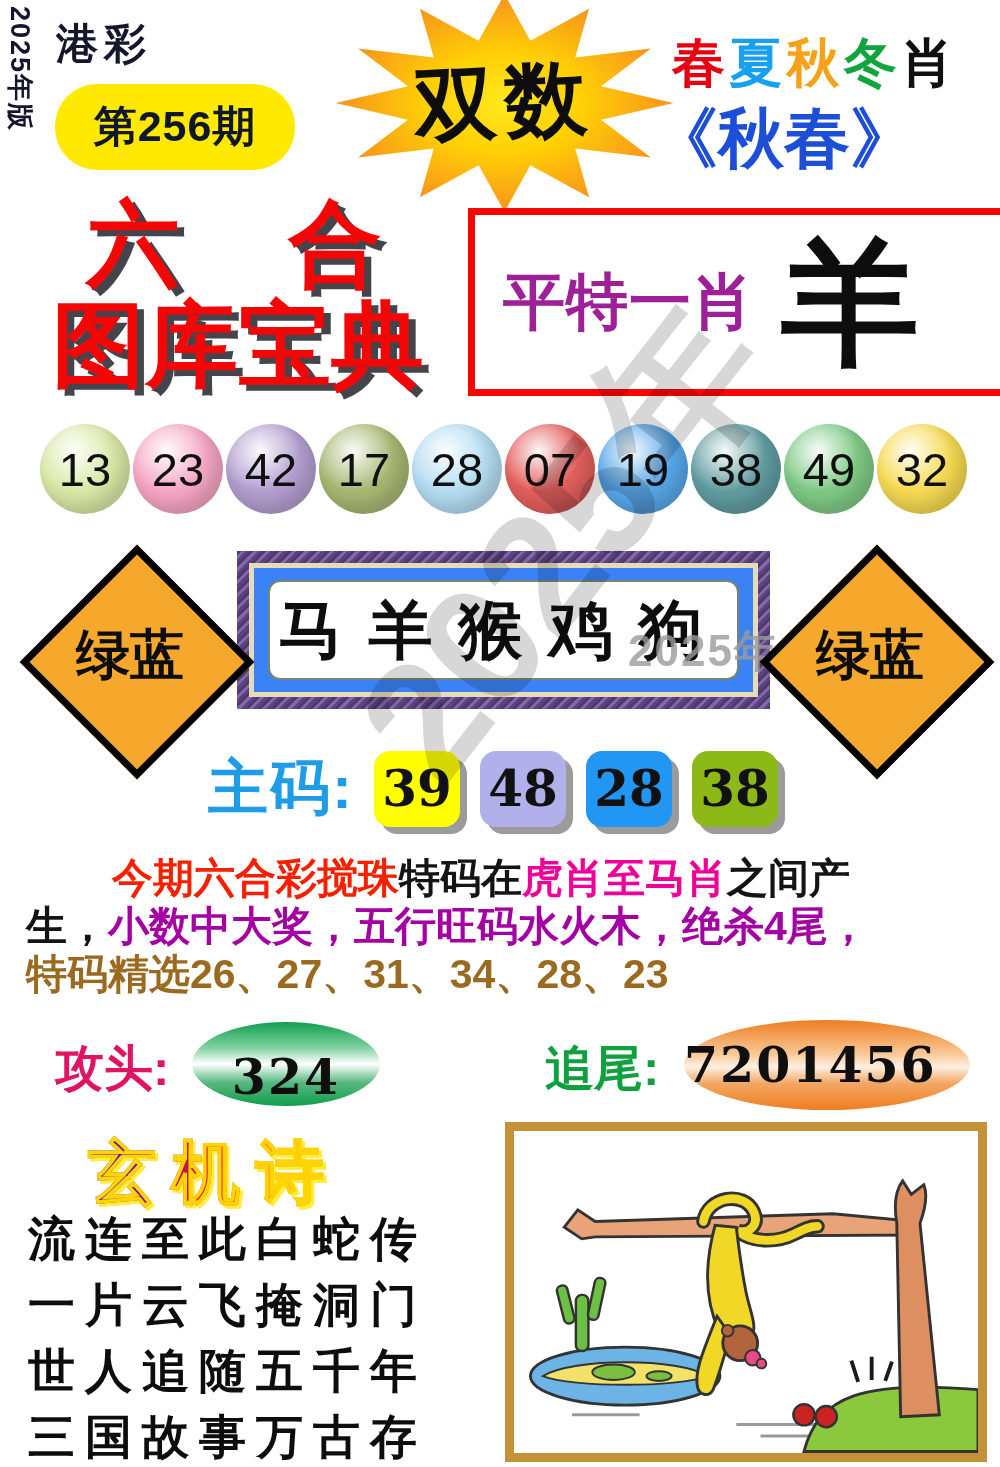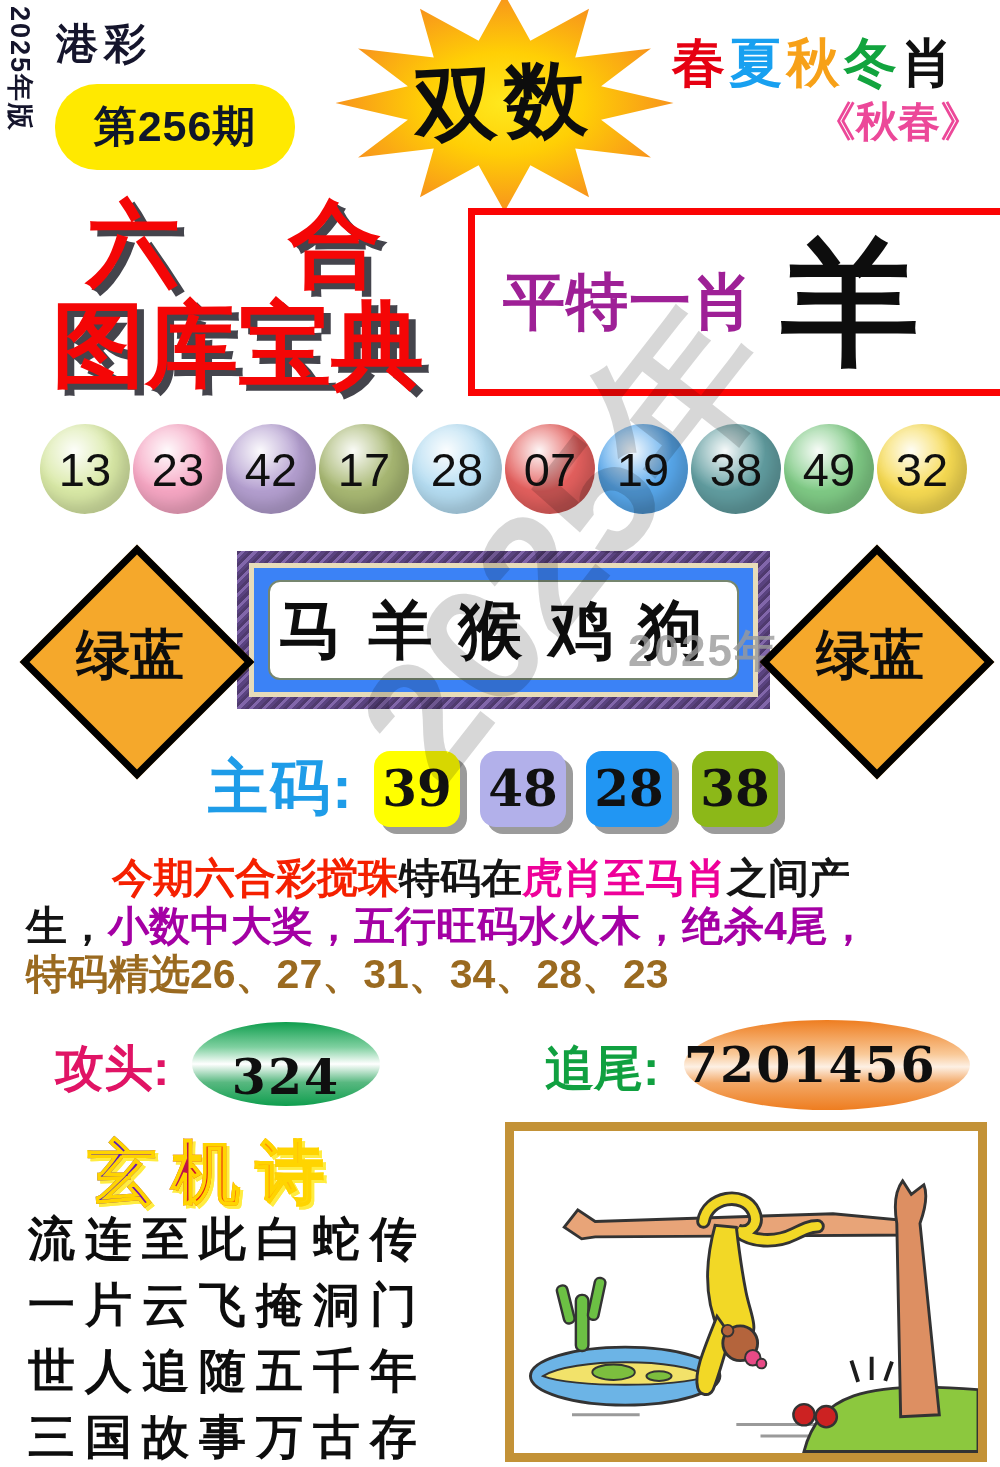--- a/index.html
+++ b/index.html
@@ -17,22 +17,22 @@
   .issue-pill span{font-size:43px;font-weight:700;color:#0f172a;letter-spacing:1px;}
 
   .burst-wrap{position:absolute;left:332px;top:-8px;width:345px;height:222px;}
   .burst-wrap svg{position:absolute;left:0;top:0;width:100%;height:100%;}
   .burst-text{position:absolute;left:0;top:0;width:100%;height:100%;
     display:flex;align-items:center;justify-content:center;
     font-size:82px;font-weight:900;color:#0d0d0d;letter-spacing:8px;transform:rotate(-3deg);}
 
   .seasons{position:absolute;left:672px;top:28px;width:282px;display:flex;
     justify-content:space-between;font-size:53px;font-weight:900;}
-  .season-pick{position:absolute;left:652px;top:94px;width:330px;text-align:right;
-    font-size:42px;font-weight:900;color:#ec4899;}
+  .season-pick{position:absolute;left:652px;top:94px;width:330px;text-align:left;
+    font-size:66px;font-weight:900;color:#1d4ed8;}
 
   
   .main-title{position:absolute;left:12px;top:194px;width:452px;text-align:center;
     font-weight:900;line-height:101px;font-size:93px;
     text-shadow:7px 6px 0 #44444c;}
   .main-title .t1{letter-spacing:8px;}
 
   
   .pingte-box{position:absolute;left:468px;top:208px;width:508px;height:174px;
     border:7px solid #fb0404;display:flex;align-items:center;padding-left:28px;gap:26px;}

